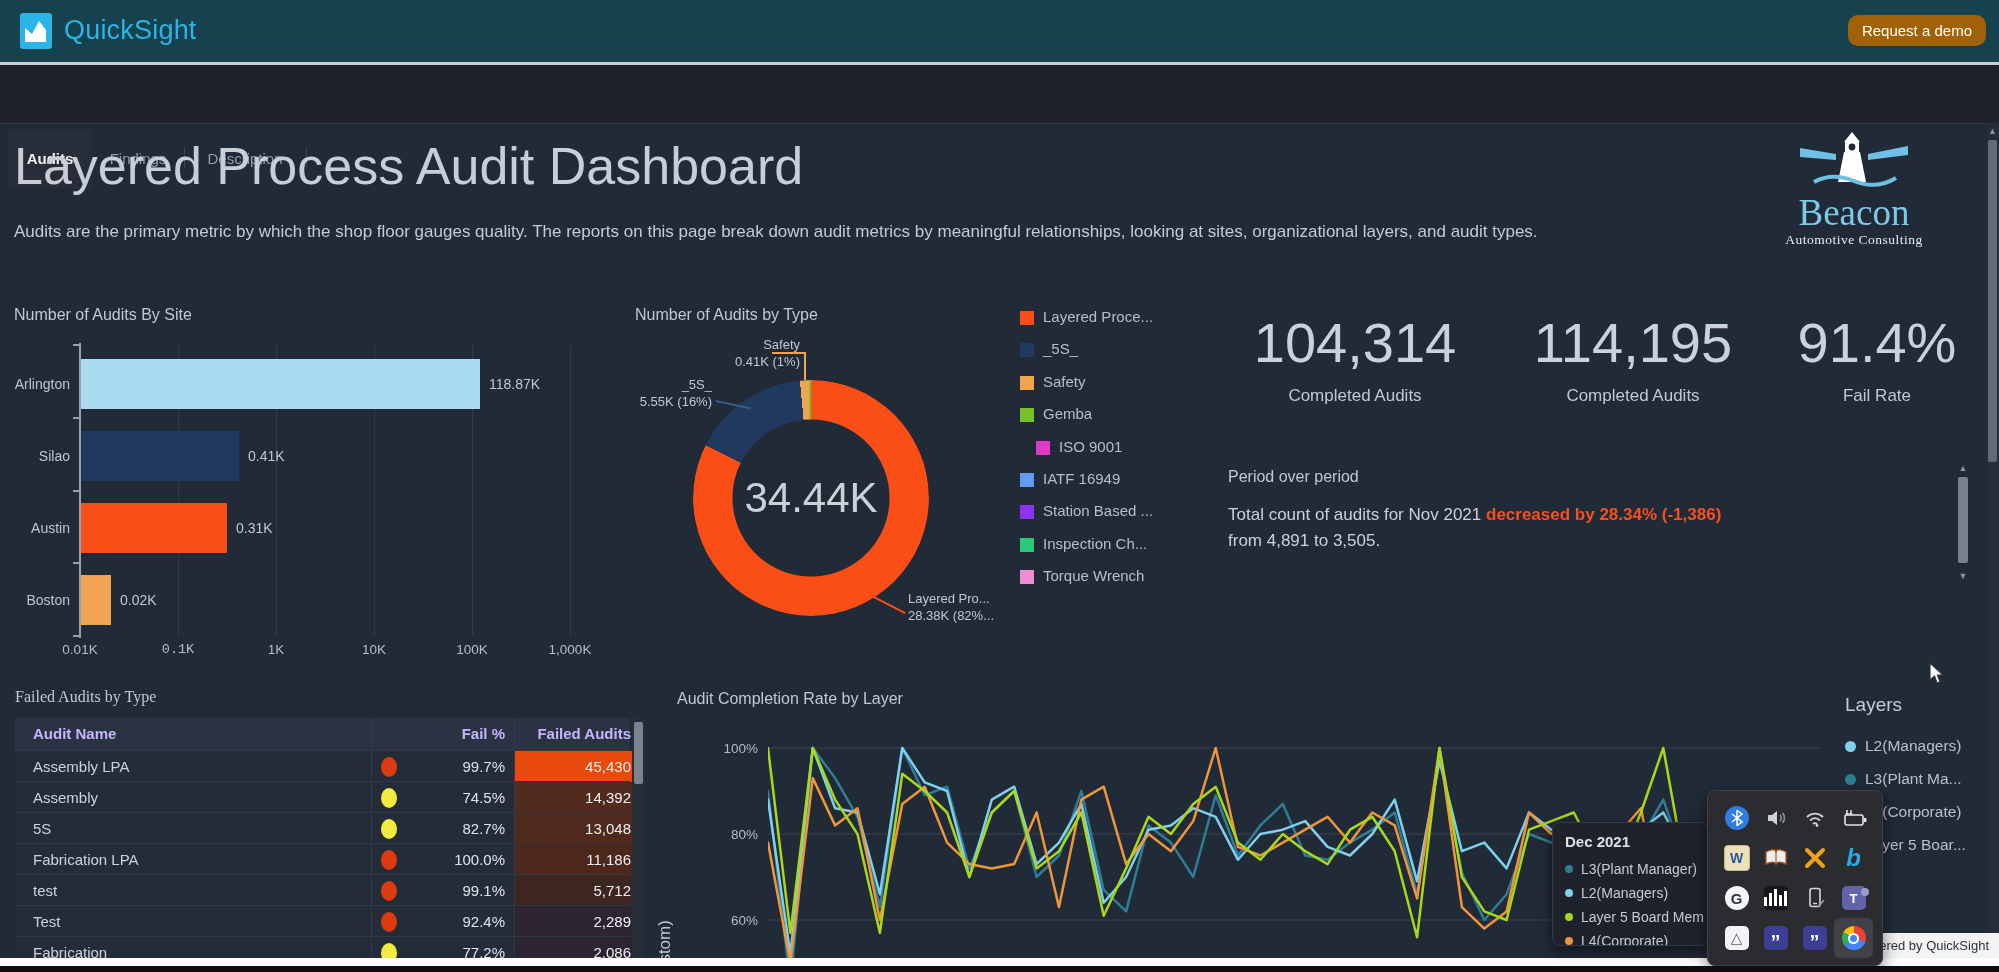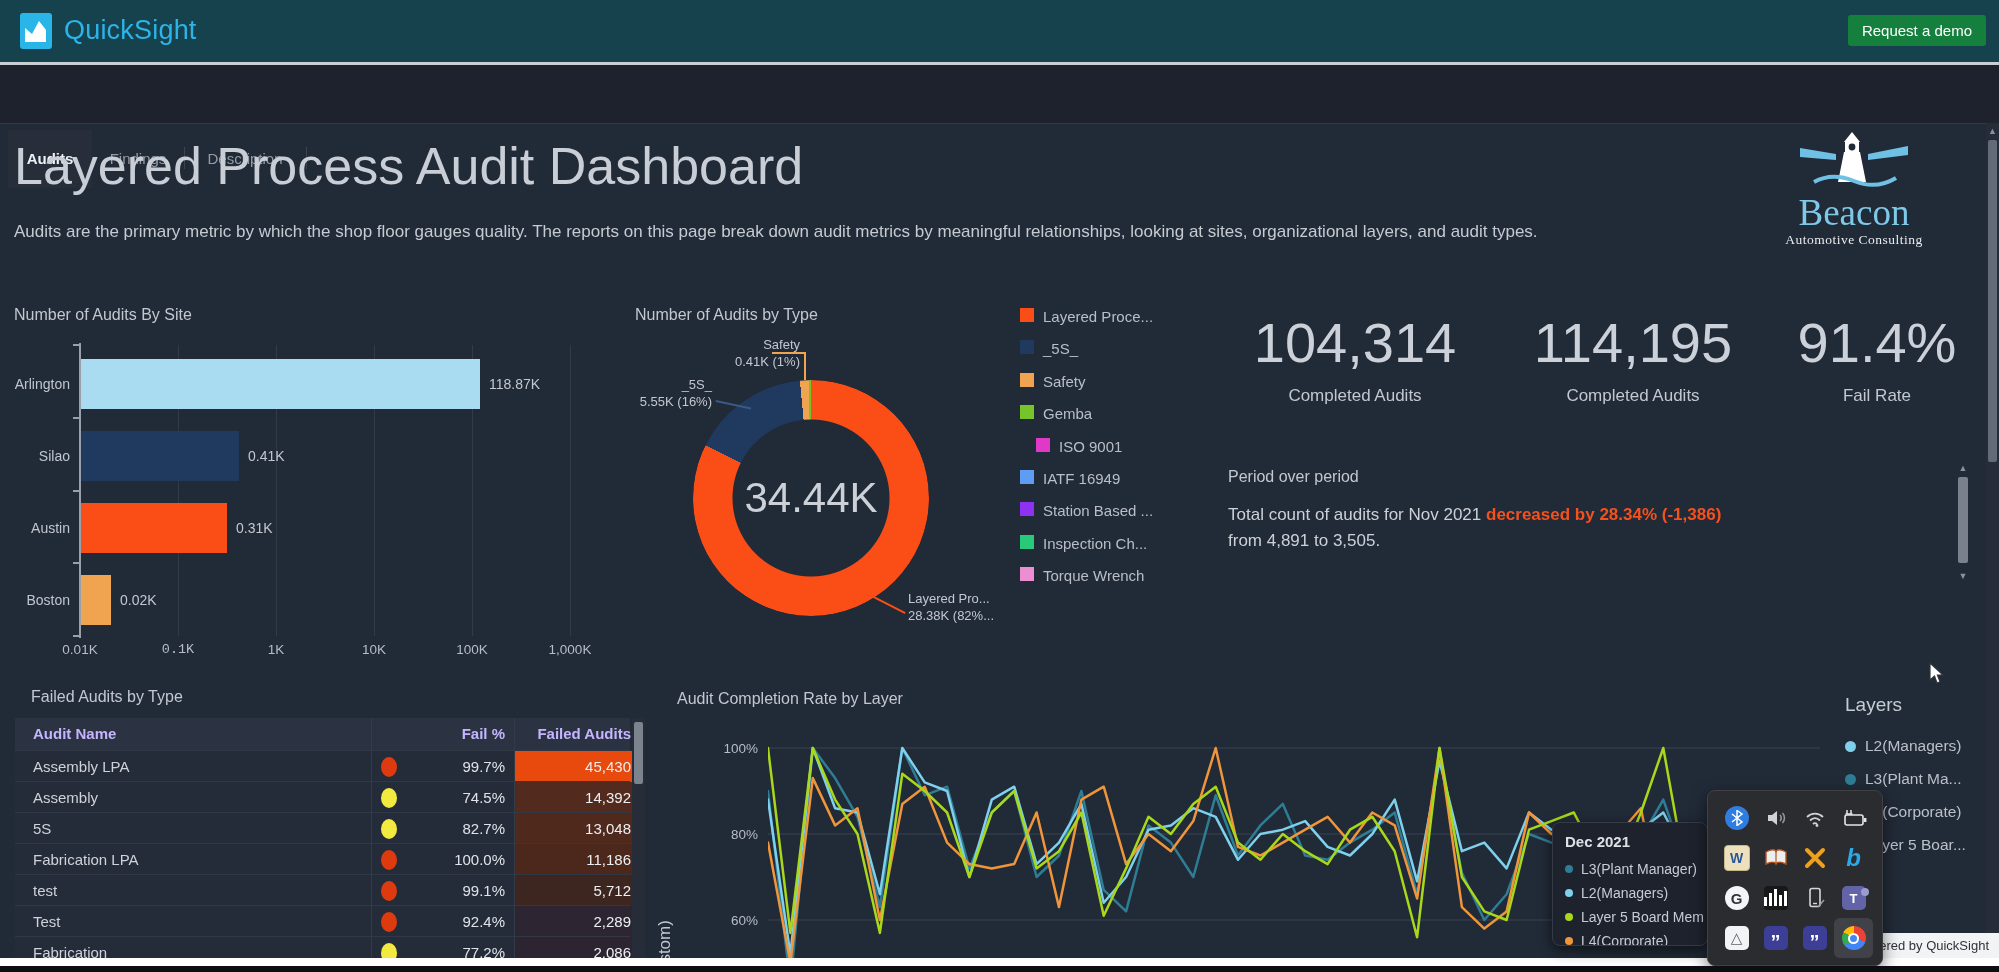--- a/index.html
+++ b/index.html
@@ -3,22 +3,22 @@
 <meta charset="utf-8">
 <style>
   html,body{margin:0;padding:0;background:#11141a;}
   #root{position:relative;width:1999px;height:972px;overflow:hidden;background:#212a37;
         font-family:"Liberation Sans","DejaVu Sans",sans-serif;color:#c3c8d0;}
   .abs{position:absolute;}
   
   .header{left:0;top:0;width:1999px;height:62px;background:#16424e;}
   .qs-logo-box{left:20px;top:13px;width:32px;height:36px;background:#29b5e8;border-radius:3px;}
   .qs-brand{left:64px;top:15px;font-size:27px;color:#2db3e8;letter-spacing:.2px;}
-  .cta-btn{right:13px;top:15px;height:31px;line-height:31px;padding:0 14px;background:#15803d;
-           color:#ffffff;font-size:15px;border-radius:3px;border:none;cursor:pointer;}
+  .cta-btn{right:13px;top:15px;height:31px;line-height:31px;padding:0 14px;background:#a16207;
+           color:#ffffff;font-size:15px;border-radius:10px;border:none;cursor:pointer;}
   .header-sep{left:0;top:62px;width:1999px;height:3px;background:#c9ced3;}
   
   .tabbar{left:0;top:65px;width:1999px;height:58px;background:#1d222c;border-bottom:1px solid #343b47;}
   .tab{top:65px;height:58px;line-height:58px;text-align:center;font-size:15px;color:#959ca6;cursor:pointer;}
   .tab.active{background:#272e3a;color:#eef1f5;font-weight:bold;}
   .tabdiv{top:82px;width:1px;height:22px;background:#3d4450;}
   
   .page-title{left:14px;top:136px;font-size:52px;color:#c9ced6;}
   .page-sub{left:14px;top:222px;width:1540px;font-size:17px;color:#c6cad1;}
   
@@ -31,21 +31,21 @@
   .gridline-h{stroke:#3a424f;stroke-width:1;}
   .cat-label{position:absolute;font-size:14px;color:#c0c6cf;text-align:right;}
   .val-label{position:absolute;font-size:14px;color:#c3c8d0;}
   .tick-label{position:absolute;font-size:13.5px;color:#b7bdc7;text-align:center;}
   
   .donut-ring{position:absolute;border-radius:50%;
       -webkit-mask:radial-gradient(circle,transparent 78px,#000 79px);
       mask:radial-gradient(circle,transparent 78px,#000 79px);}
   .donut-center{position:absolute;display:flex;align-items:center;justify-content:center;
       font-size:42px;color:#ccd1d8;}
-  .legend-item{position:absolute;display:flex;align-items:flex-start;cursor:pointer;}
+  .legend-item{position:absolute;display:flex;align-items:flex-end;cursor:pointer;}
   .legend-sq{width:14px;height:14px;margin-right:9px;flex:none;}
   .legend-txt{font-size:15px;color:#b9bfc8;white-space:nowrap;}
   .callout{position:absolute;font-size:13px;color:#c3c8d0;line-height:17px;}
   .callout-line{position:absolute;height:2px;transform-origin:0 0;}
   
   .kpi{text-align:center;}
   .kpi-value{font-size:56px;color:#ccd1d9;line-height:62px;}
   .kpi-label{font-size:17px;color:#c3c8d0;margin-top:12px;}
   .pop-title{font-size:16px;color:#c3c8d0;}
   .pop-text{font-size:17px;color:#ccd1d8;line-height:1.55;margin-top:16px;}
@@ -255,21 +255,21 @@
   </div>
 
 
   <div class="abs" style="left:1955px;top:462px;width:16px;height:122px;">
     <div class="sb-arrow" style="left:0;top:0;width:16px;">▲</div>
     <div class="sb-thumb" style="left:3px;top:15px;width:10px;height:86px;background:#79818d;"></div>
     <div class="sb-arrow" style="left:0;top:108px;width:16px;">▼</div>
   </div>
 
   <div class="abs" style="left:15px;top:684px;width:645px;height:274px;overflow:hidden;">
-    <div class="abs panel-title" style="left:16px;top:4px;">Failed Audits by Type</div>
+    <div class="abs panel-title" style="left:0;top:4px;font-family:Liberation Serif, serif;">Failed Audits by Type</div>
     <div class="tbl-header" style="left:0;top:34px;width:615px;height:32px;">
       <span style="position:absolute;left:18px;line-height:32px;">Audit Name</span>
       <span style="position:absolute;left:398px;width:92px;line-height:32px;text-align:right;">Fail %</span>
       <span style="position:absolute;left:490px;width:126px;line-height:32px;text-align:right;">Failed Audits</span>
     </div>
     <div id="table-rows">
         <div class="tbl-row" style="left:0;top:66px;width:615px;height:31px;">
           <div class="tbl-name">Assembly LPA</div>
           <div class="tbl-dot" style="background:#dd3b0f;"></div>
           <div class="tbl-fail">99.7%</div>

